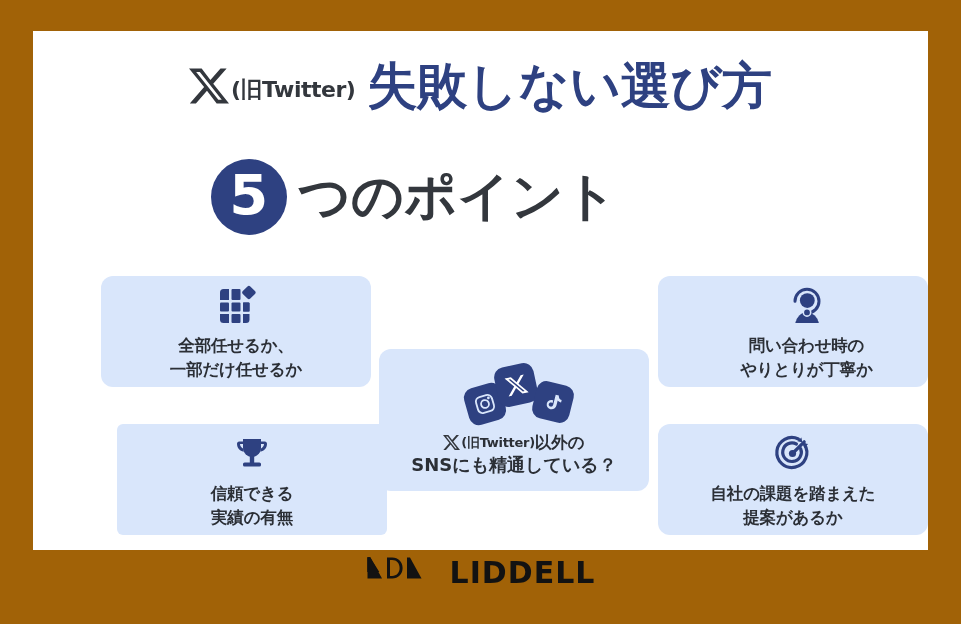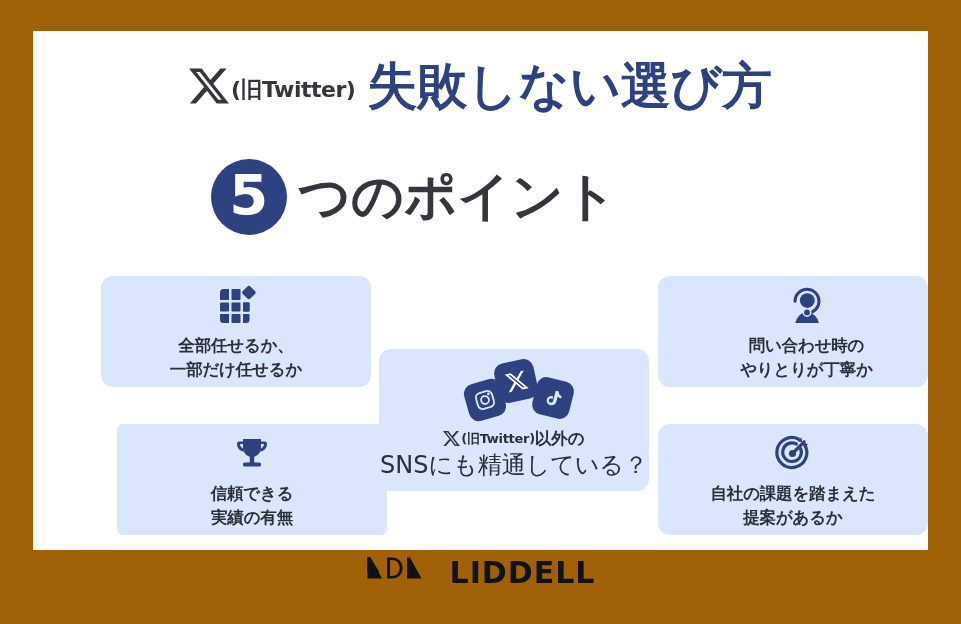--- a/index.html
+++ b/index.html
@@ -197,22 +197,22 @@
     font-weight: bold;
     color: #2b2f36;
     letter-spacing: -0.3px;
   }
   .center-strong {
     font-size: 16.5px;
     font-weight: bold;
     color: #2b2f36;
   }
   .center-line2 {
-    font-size: 24px;
-    font-weight: normal;
+    font-size: 18px;
+    font-weight: bold;
     color: #2b2f36;
     text-align: center;
     line-height: 1.35;
     white-space: nowrap;
   }
 
   
   .footer-logo {
     position: absolute;
     left: 0;

